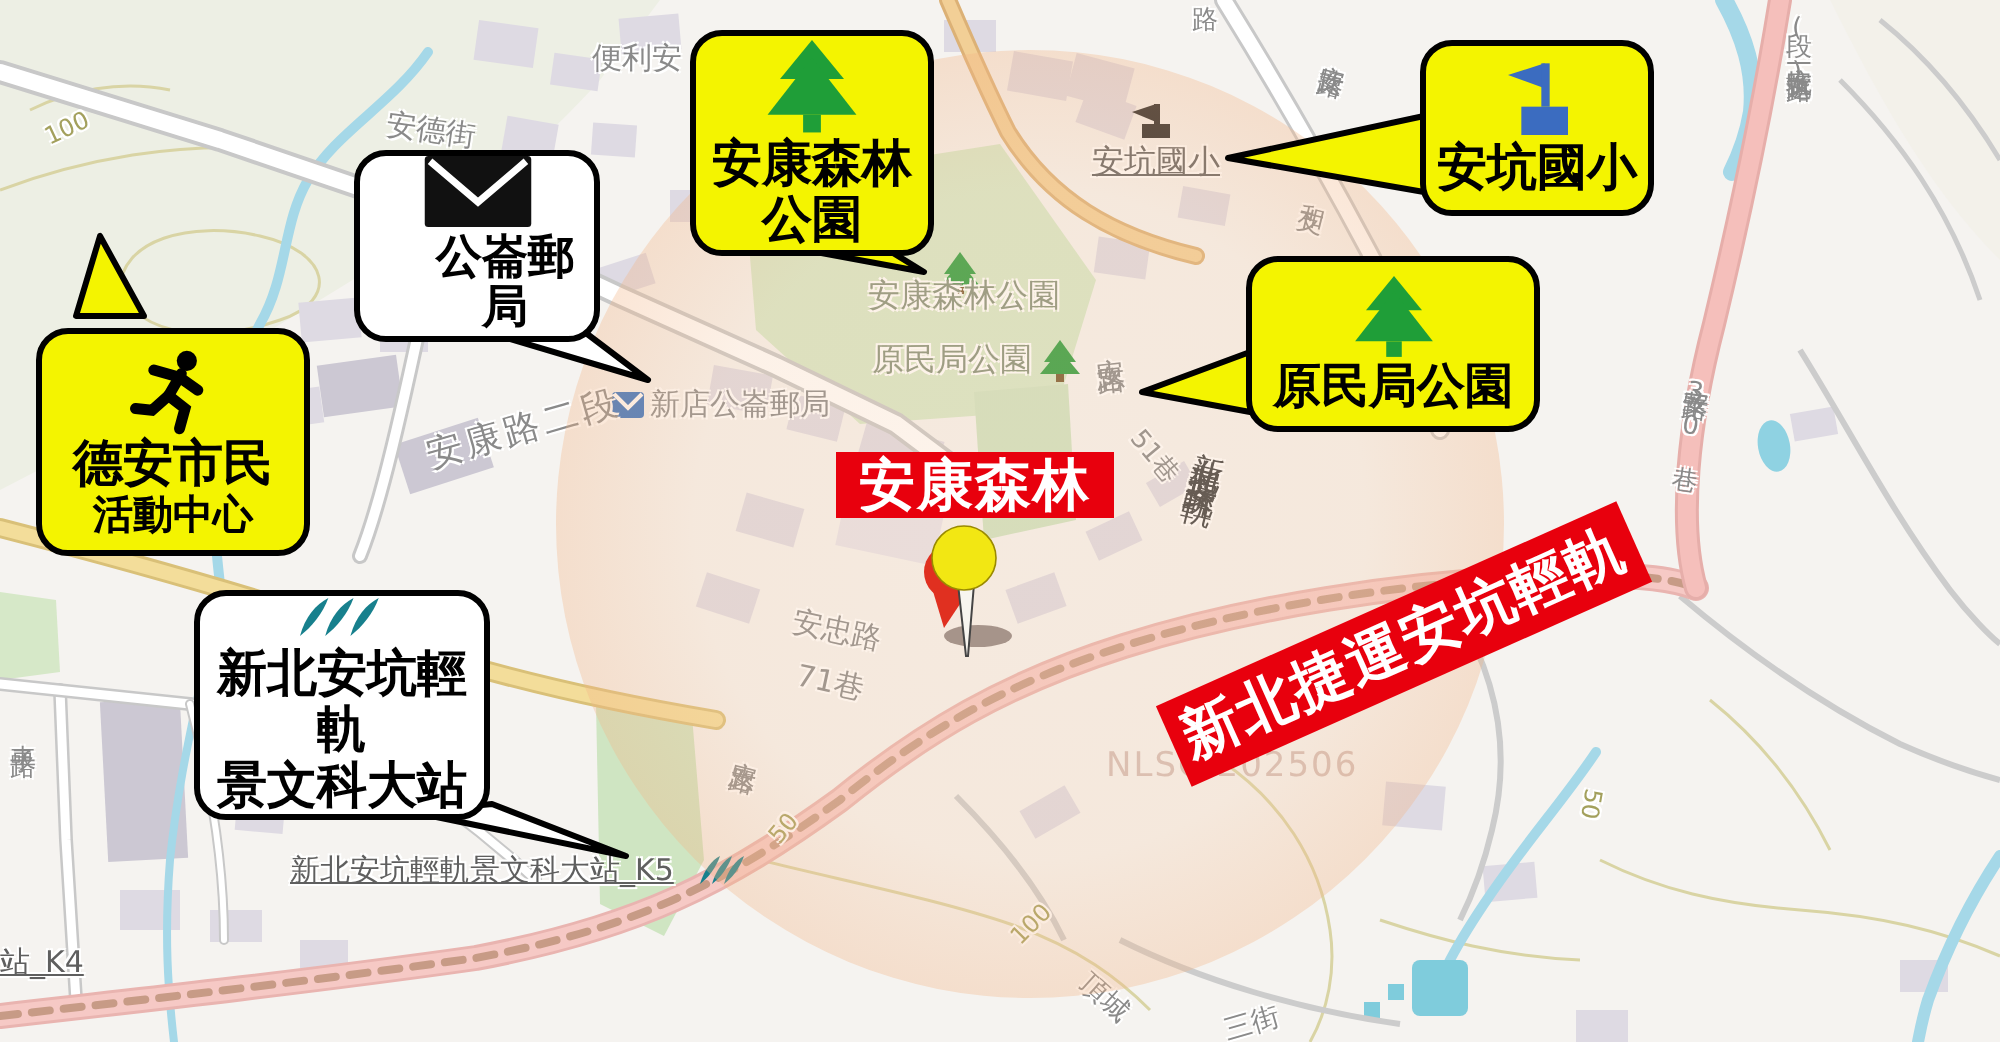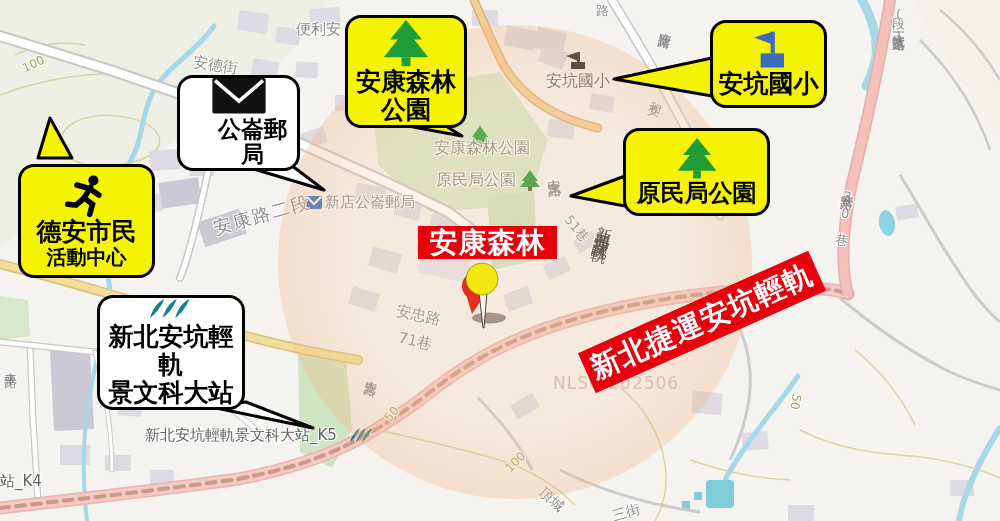--- a/index.html
+++ b/index.html
@@ -5,21 +5,21 @@
   html,body{margin:0;padding:0;background:#888;}
   *{box-sizing:border-box;font-family:"DejaVu Sans","Liberation Sans",sans-serif;}
   #stage{position:relative;width:1000px;height:521px;overflow:hidden;background:#f5f3f0;}
   #stage svg.layer, #stage .layer{position:absolute;left:0;top:0;}
   
   .ml{position:absolute;color:#8a8a8a;font-size:15px;white-space:nowrap;line-height:1;
       text-shadow:-1px -1px 0 #fff,1px -1px 0 #fff,-1px 1px 0 #fff,1px 1px 0 #fff;z-index:3;}
   .ml.v{writing-mode:vertical-rl;text-orientation:upright;letter-spacing:2px;}
   .ml.green{color:#86927c;}
   .ml.olive{color:#a3a05c;}
-  .ml.dark{color:#5f5f5f;}
+  .ml.dark{color:#5f5f5f;text-decoration:underline;}
   .wmark{position:absolute;color:#d4bdb6;font-size:17px;letter-spacing:1px;z-index:3;
          text-shadow:none;}
   
   .radius{position:absolute;left:278px;top:25px;width:474px;height:474px;border-radius:50%;z-index:4;
     background:radial-gradient(circle,
       rgba(245,198,158,0.20) 0%, rgba(245,198,158,0.24) 50%,
       rgba(242,178,130,0.36) 76%, rgba(236,150,100,0.52) 92%,
       rgba(236,150,100,0.50) 98%, rgba(236,150,100,0) 100%);}
   
   .bubble{position:absolute;border:3px solid #000;border-radius:16px;z-index:6;

